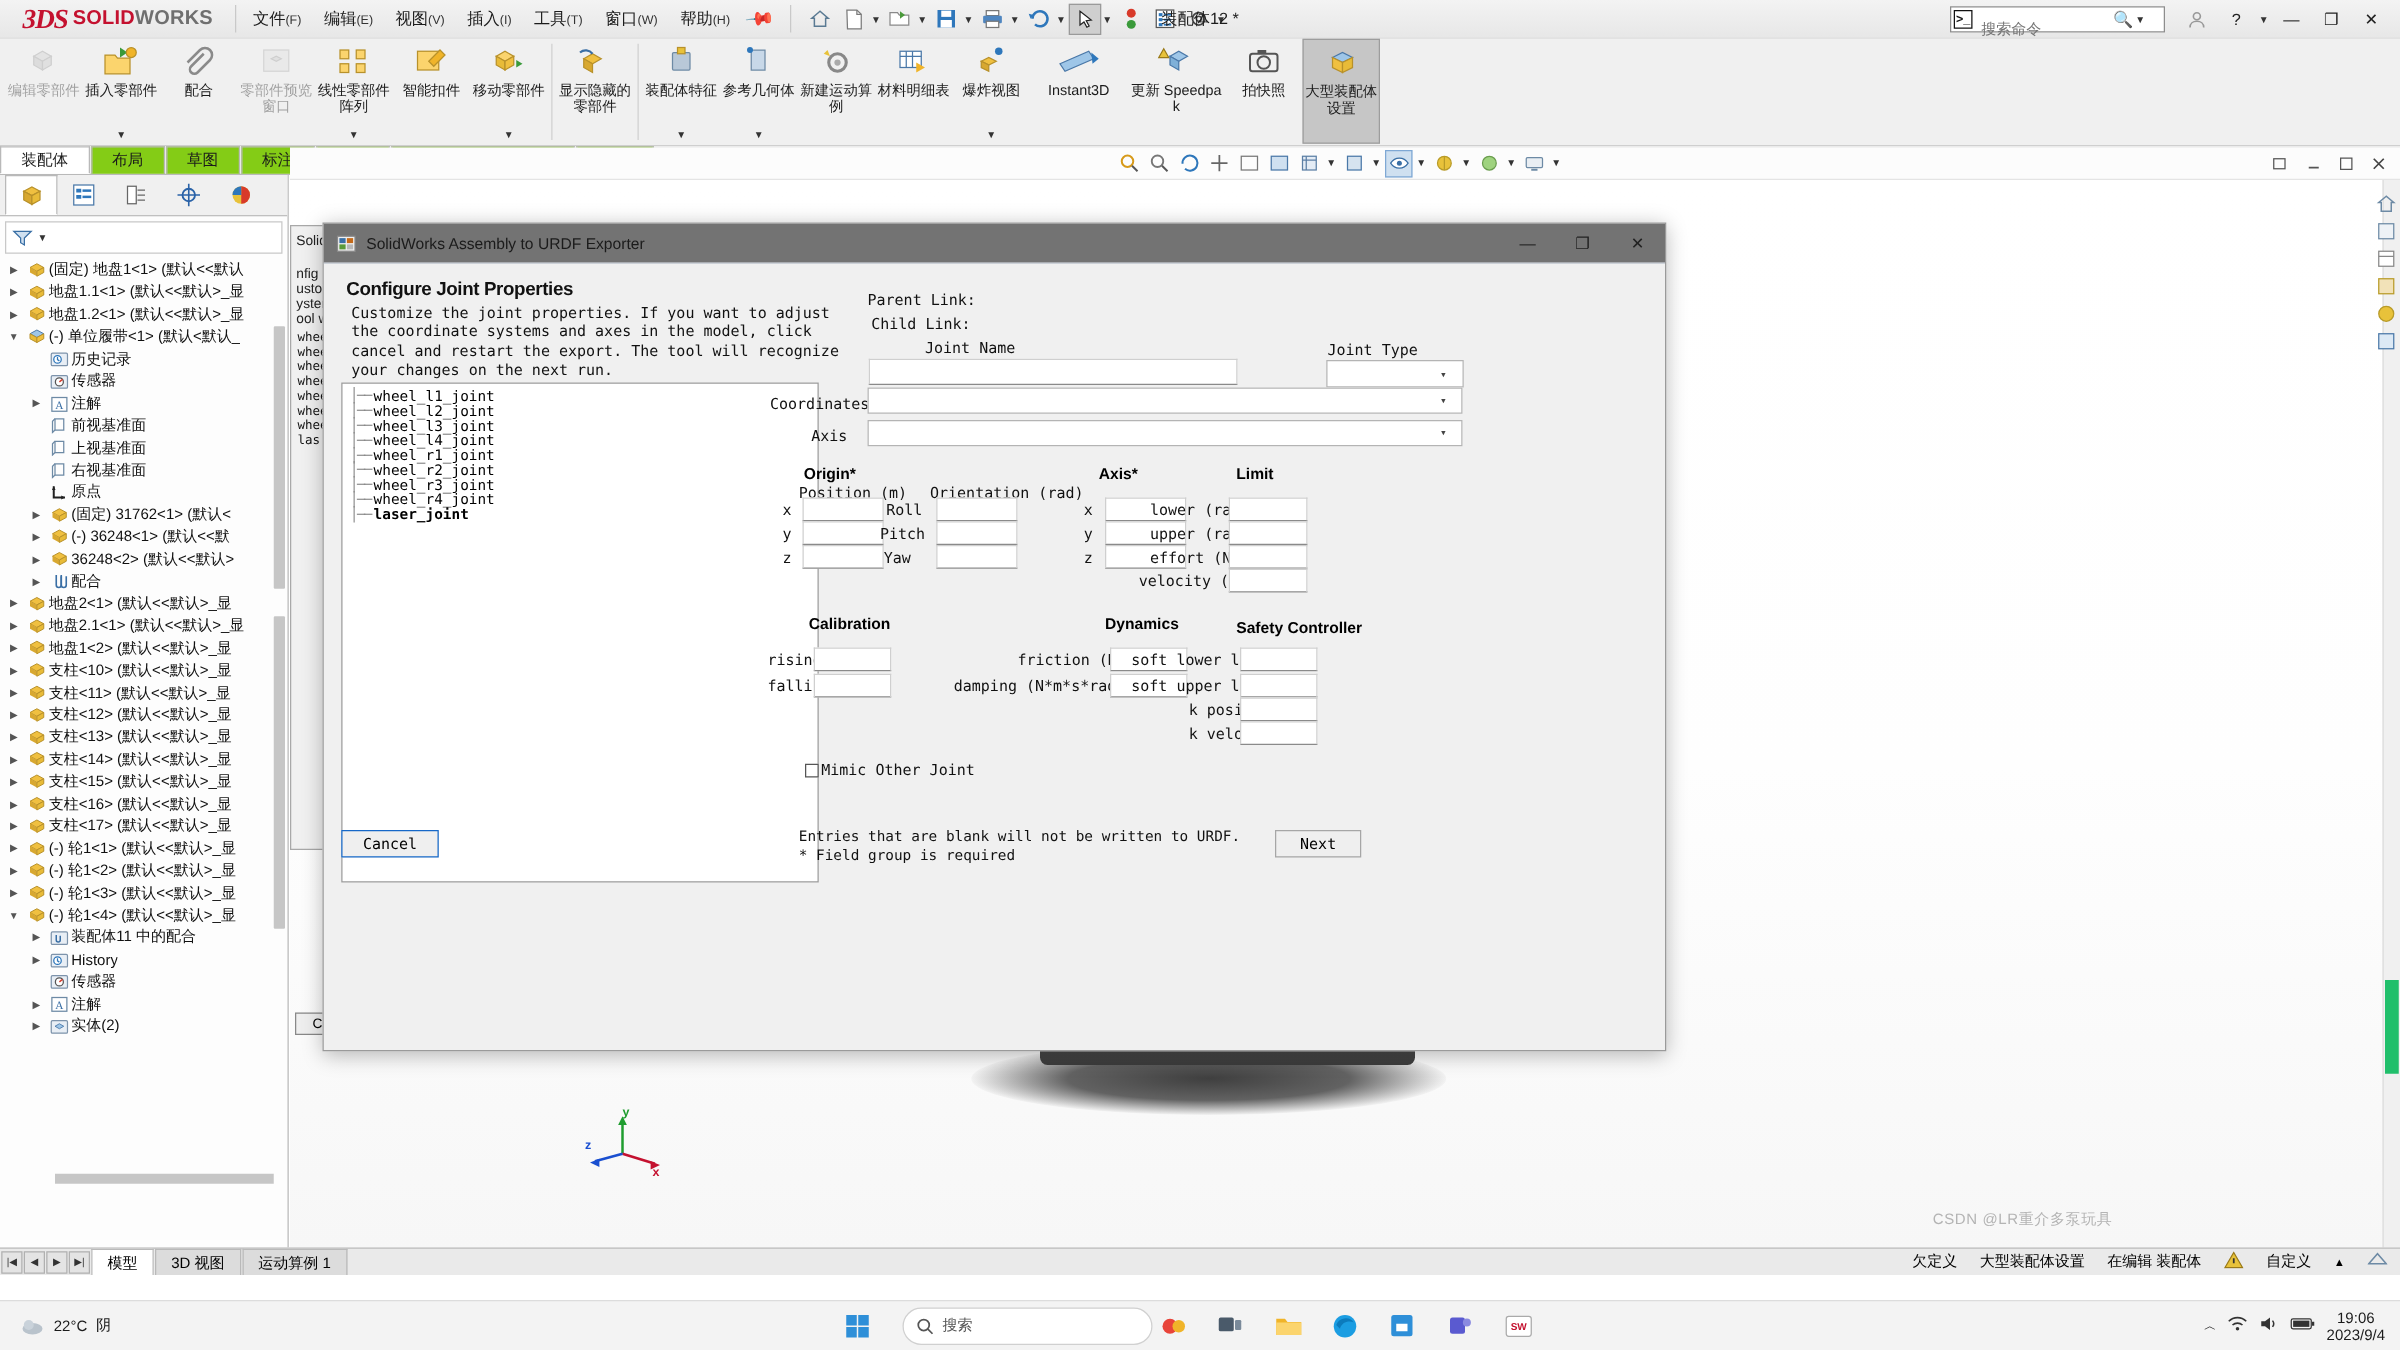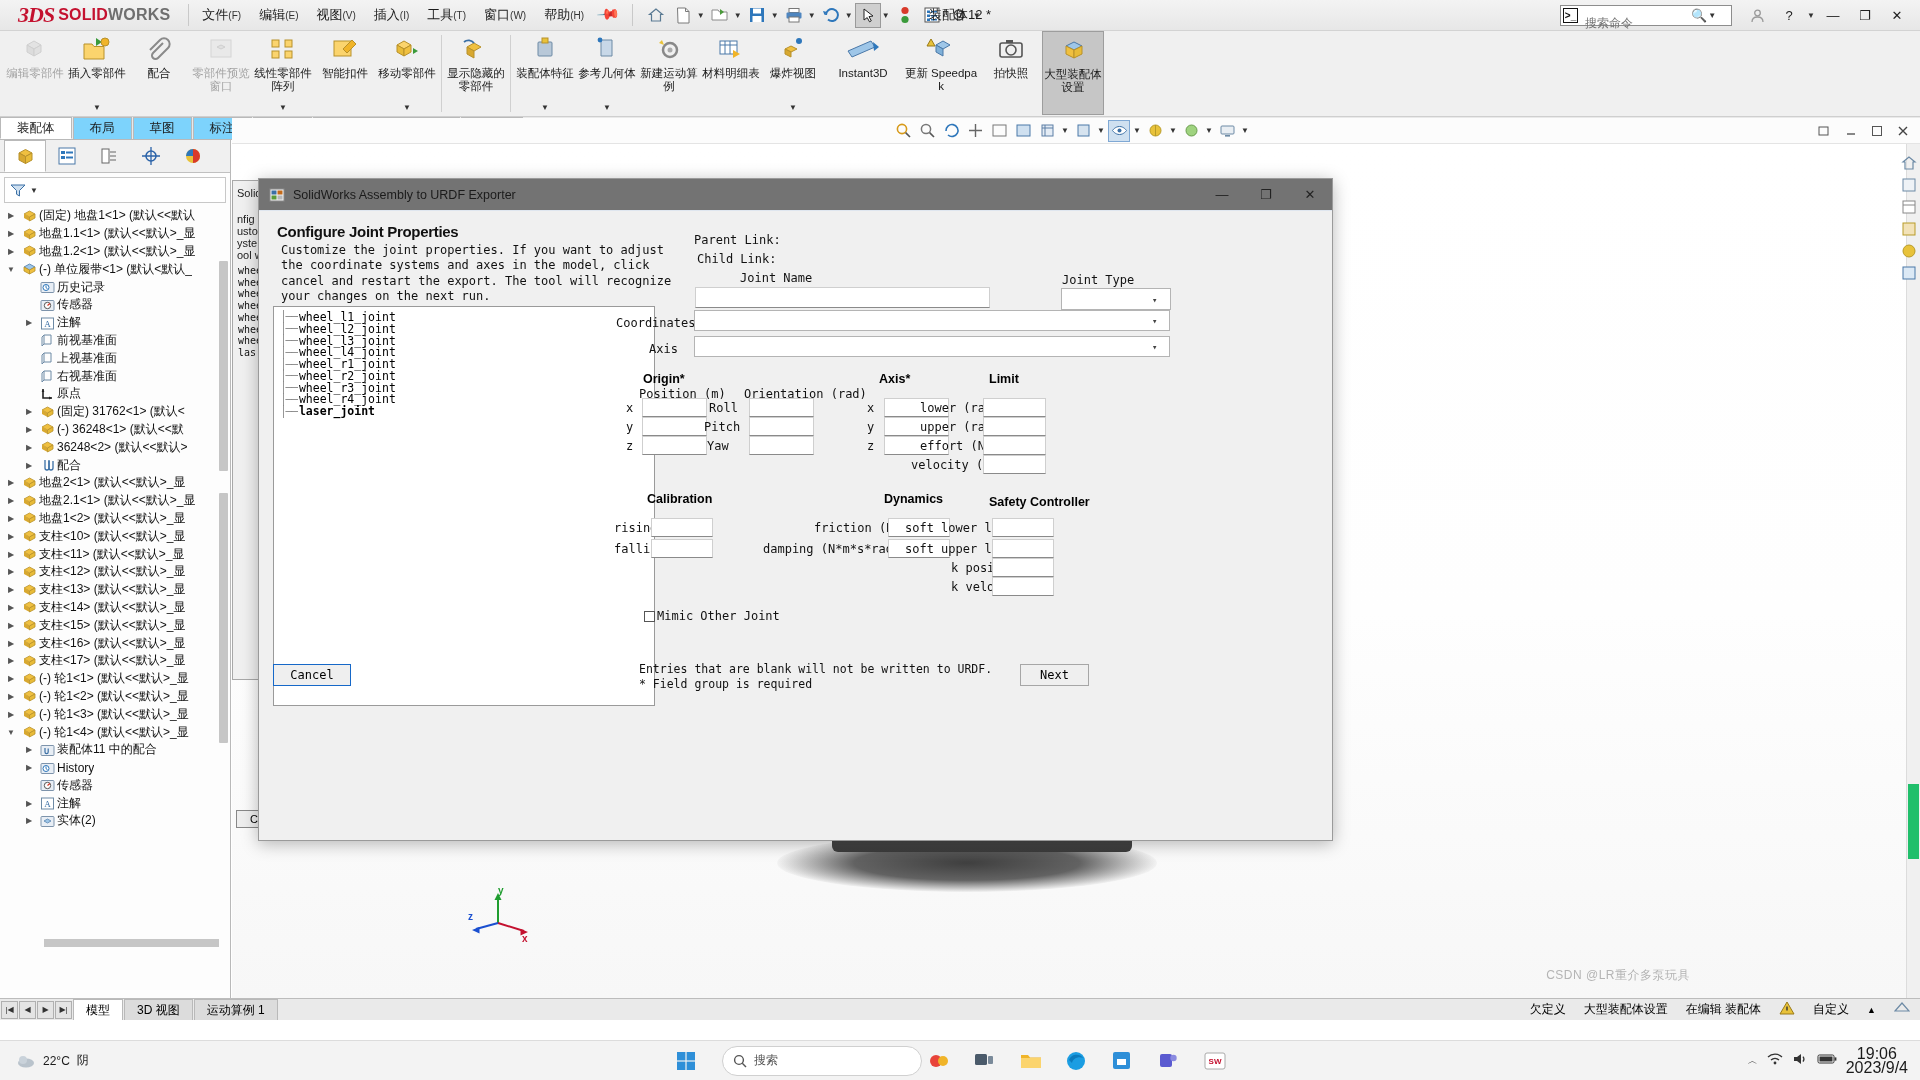--- a/index.html
+++ b/index.html
@@ -85,21 +85,21 @@
   .rb-div { width:1px; align-self:stretch; margin:4px 3px; background:#d0d0d0; }
   .rb-cmd.wide { width:78px; } .rb-cmd.wide .rb-lbl { width:76px; }
 
   
   #tabrow {
     position:absolute; left:0; top:117px; width:1920px; height:23px;
     background:#e9e9e9; display:flex; align-items:flex-end; border-bottom:1px solid #b9b9b9;
   }
   .tab {
     height:22px; padding:0 16px; font-size:12.5px; display:flex; align-items:center;
-    background:#7dd3fc; border:1px solid #b9b9b9; border-bottom:none; margin-right:1px; cursor:default;
+    background:#84cc16; border:1px solid #b9b9b9; border-bottom:none; margin-right:1px; cursor:default;
     color:#1b1b1b;
   }
   .tab.active { background:#fff; border-bottom:1px solid #fff; }
 
   
   #vptoolbar {
     position:absolute; left:232px; top:118px; width:1688px; height:26px;
     display:flex; align-items:center; gap:2px; padding-left:660px;
     background:#fcfcfc; border-bottom:1px solid #e4e4e4;
   }
@@ -146,21 +146,21 @@
     background:#f3f3f3; border-top:1px solid #dcdcdc; display:flex; align-items:center;
   }
   .weather { display:flex; align-items:center; gap:7px; padding-left:16px; font-size:12px; color:#1b1b1b; }
   .tb-center { position:absolute; left:50%; transform:translateX(-50%); display:flex; align-items:center; gap:6px; }
   .tb-icon { width:40px; height:36px; display:flex; align-items:center; justify-content:flex-start; cursor:default; border-radius:4px; }
   .tb-search {
     width:200px; height:30px; background:#fff; border:1px solid #d0d0d0; border-radius:15px;
     display:flex; align-items:center; padding-left:10px; gap:7px; font-size:12px; color:#555;
   }
   .tb-tray { margin-left:auto; display:flex; align-items:center; gap:9px; padding-right:12px; font-size:12px; color:#1b1b1b; }
-  .clock { text-align:center; line-height:14px; font-size:16px; }
+  .clock { text-align:center; line-height:14px; font-size:12px; }
 
   
   #viewport {
     position:absolute; left:232px; top:144px; width:1688px; height:854px;
     background:#ffffff; overflow:hidden;
   }
   #vp-grad {
     position:absolute; left:0; top:0; width:100%; height:100%;
     background:linear-gradient(#ffffff 0%, #fefefe 55%, #f7f7f7 100%);
   }

